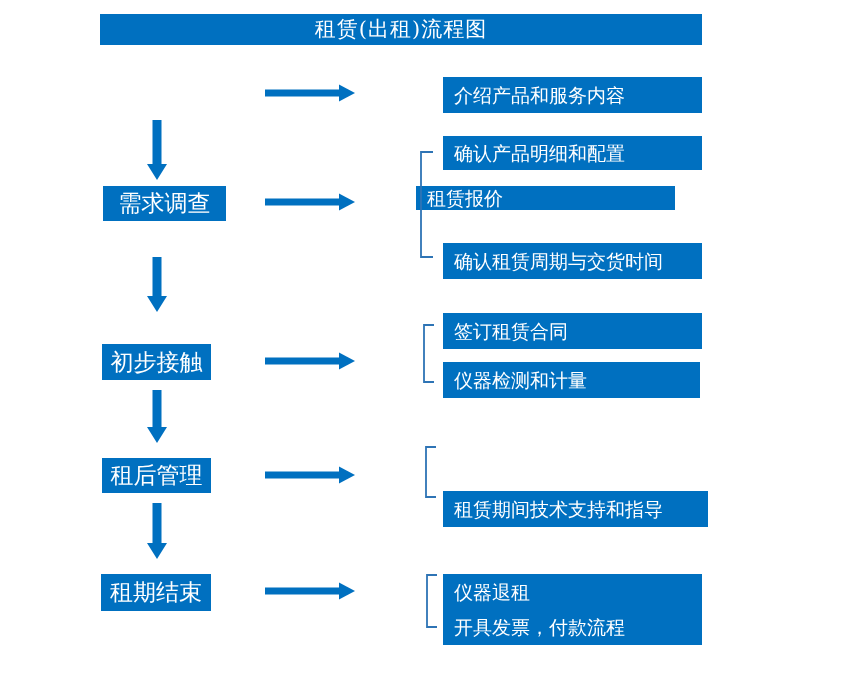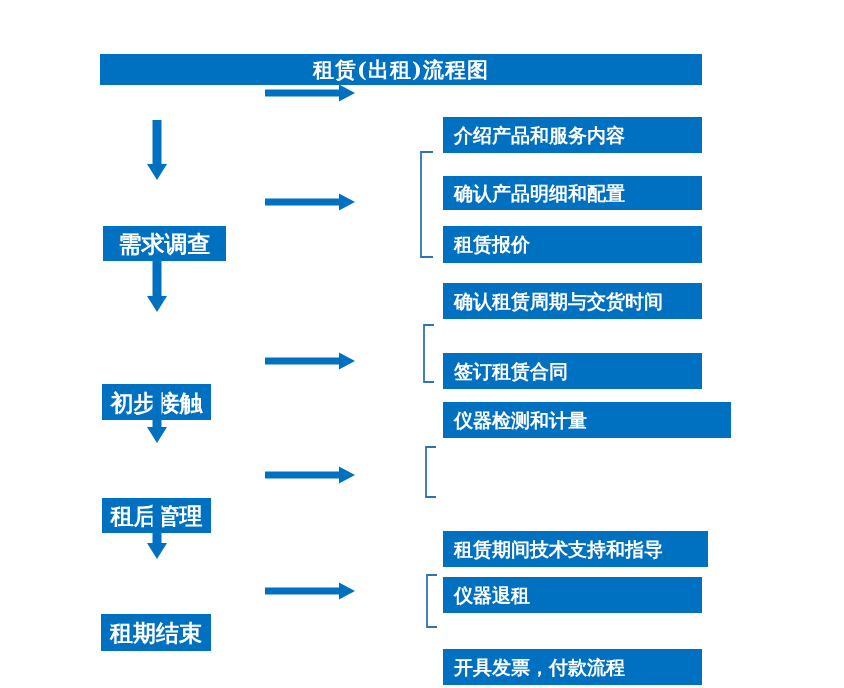--- a/index.html
+++ b/index.html
@@ -17,27 +17,26 @@
     position:relative;
     width:844px;
     height:688px;
     background:var(--background);
     overflow:hidden;
   }
   .box{
     position:absolute;
     background:var(--primary);
     color:var(--text);
-    font-weight:bold;
+    font-weight:normal;
     display:flex;
     align-items:center;
     box-sizing:border-box;
     line-height:1;
     white-space:nowrap;
-    margin-top:40px;
   }
   .titlebar{
     justify-content:center;
     font-size:21px;
     letter-spacing:1px;
   }
   .stage{
     justify-content:center;
     font-size:23px;
   }
@@ -60,29 +59,29 @@
   <div class="box titlebar" style="left:100px;top:14px;width:602px;height:31px;">租赁(出租)流程图</div>
 
   <div class="box stage" style="left:103px;top:186px;width:123px;height:35px;">需求调查</div>
   <div class="box stage" style="left:102px;top:344px;width:109px;height:36px;">初步接触</div>
   <div class="box stage" style="left:102px;top:458px;width:109px;height:35px;">租后管理</div>
   <div class="box stage" style="left:101px;top:574px;width:110px;height:37px;">租期结束</div>
 
   <div class="box output" style="left:443px;top:77px;width:259px;height:36px;">介绍产品和服务内容</div>
 
   <div class="box output" style="left:443px;top:136px;width:259px;height:34px;">确认产品明细和配置</div>
-  <div class="box output" style="left:443px;top:186px;width:259px;height:37px;">租赁报价</div>
+  <div class="box output" style="left:416px;top:186px;width:259px;height:24px;">租赁报价</div>
   <div class="box output" style="left:443px;top:243px;width:259px;height:36px;text-align:center;">确认租赁周期与交货时间</div>
 
   <div class="box output" style="left:443px;top:313px;width:259px;height:36px;">签订租赁合同</div>
-  <div class="box output" style="left:443px;top:362px;width:288px;height:36px;">仪器检测和计量</div>
+  <div class="box output" style="left:443px;top:362px;width:257px;height:36px;">仪器检测和计量</div>
 
   <div class="box output" style="left:443px;top:491px;width:265px;height:36px;">租赁期间技术支持和指导</div>
 
-  <div class="box output" style="left:443px;top:537px;width:259px;height:36px;">仪器退租</div>
+  <div class="box output" style="left:443px;top:574px;width:259px;height:36px;">仪器退租</div>
   <div class="box output" style="left:443px;top:609px;width:259px;height:36px;">开具发票，付款流程</div>
 
   <svg class="connectors" viewBox="0 0 844 688" xmlns="http://www.w3.org/2000/svg">
 
     <g style="fill:var(--primary)">
       <rect x="265" y="89.5" width="74" height="7"></rect>
       <polygon points="339,84.5 355,93 339,101.5"></polygon>
     </g>
     <g style="fill:var(--primary)">
       <rect x="265" y="198.5" width="74" height="7"></rect>

